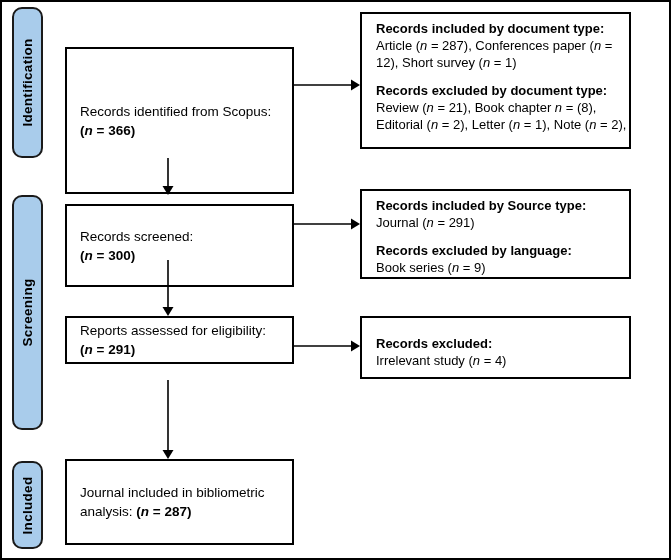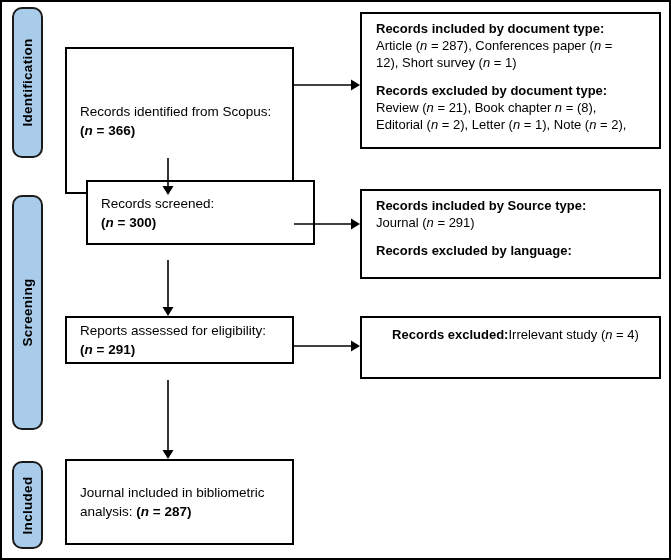--- a/index.html
+++ b/index.html
@@ -45,30 +45,30 @@
     justify-content: center;
     padding-left: 13px;
     padding-right: 4px;
     font-size: 13.5px;
     line-height: 19px;
   }
 
   .sbox {
     position: absolute;
     left: 358px;
-    width: 301px;
+    width: 271px;
     background: #fff;
     border: 2px solid #000;
     padding: 6px 4px 4px 14px;
     font-size: 13px;
     line-height: 17px;
   }
   .sbox.vcenter {
     display: flex;
-    flex-direction: row;
+    flex-direction: column;
     justify-content: center;
     padding-top: 8px;
     padding-bottom: 0;
   }
 
   .tline { white-space: pre; }
   .tline.blank { height: 11px; }
   .b { font-weight: bold; }
   .i { font-style: italic; }
 
@@ -93,21 +93,21 @@
     <span class="pill-text">Screening</span>
   </div>
   <div class="pill" style="top:459px;height:88px;">
     <span class="pill-text">Included</span>
   </div>
 
   <div class="mbox" style="top:9px;height:147px;margin-top:36px;">
       <div class="tline"><span>Records identified from Scopus:</span></div>
       <div class="tline"><span class="b">(</span><span class="b i">n</span><span class="b"> = 366)</span></div>
     </div>
-  <div class="mbox" style="top:178px;height:65px;margin-left:21px;">
+  <div class="mbox" style="top:202px;height:83px;">
       <div class="tline"><span>Records screened:</span></div>
       <div class="tline"><span class="b">(</span><span class="b i">n</span><span class="b"> = 300)</span></div>
     </div>
   <div class="mbox" style="top:314px;height:48px;">
       <div class="tline"><span>Reports assessed for eligibility:</span></div>
       <div class="tline"><span class="b">(</span><span class="b i">n</span><span class="b"> = 291)</span></div>
     </div>
   <div class="mbox" style="top:457px;height:86px;">
       <div class="tline"><span>Journal included in bibliometric</span></div>
       <div class="tline"><span>analysis: </span><span class="b">(</span><span class="b i">n</span><span class="b"> = 287)</span></div>
@@ -120,20 +120,21 @@
       <div class="tline blank"></div>
       <div class="tline"><span class="b">Records excluded by document type:</span></div>
       <div class="tline"><span>Review (</span><span class="i">n</span><span> = 21), Book chapter </span><span class="i">n</span><span> = (8),</span></div>
       <div class="tline"><span>Editorial (</span><span class="i">n</span><span> = 2), Letter (</span><span class="i">n</span><span> = 1), Note (</span><span class="i">n</span><span> = 2),</span></div>
     </div>
   <div class="sbox" style="top:187px;height:90px;">
       <div class="tline"><span class="b">Records included by Source type:</span></div>
       <div class="tline"><span>Journal (</span><span class="i">n</span><span> = 291)</span></div>
       <div class="tline blank"></div>
       <div class="tline"><span class="b">Records excluded by language:</span></div>
+      <div class="tline"><span>Book series (</span><span class="i">n</span><span> = 9)</span></div>
     </div>
   <div class="sbox vcenter" style="top:314px;height:63px;">
       <div class="tline"><span class="b">Records excluded:</span></div>
       <div class="tline"><span>Irrelevant study (</span><span class="i">n</span><span> = 4)</span></div>
     </div>
 
   <svg class="arrows" viewBox="0 0 671 560">
     <g>
       <line x1="166" y1="156" x2="166" y2="184"></line>
       <polygon points="160.5,184 171.5,184 166,193"></polygon>

